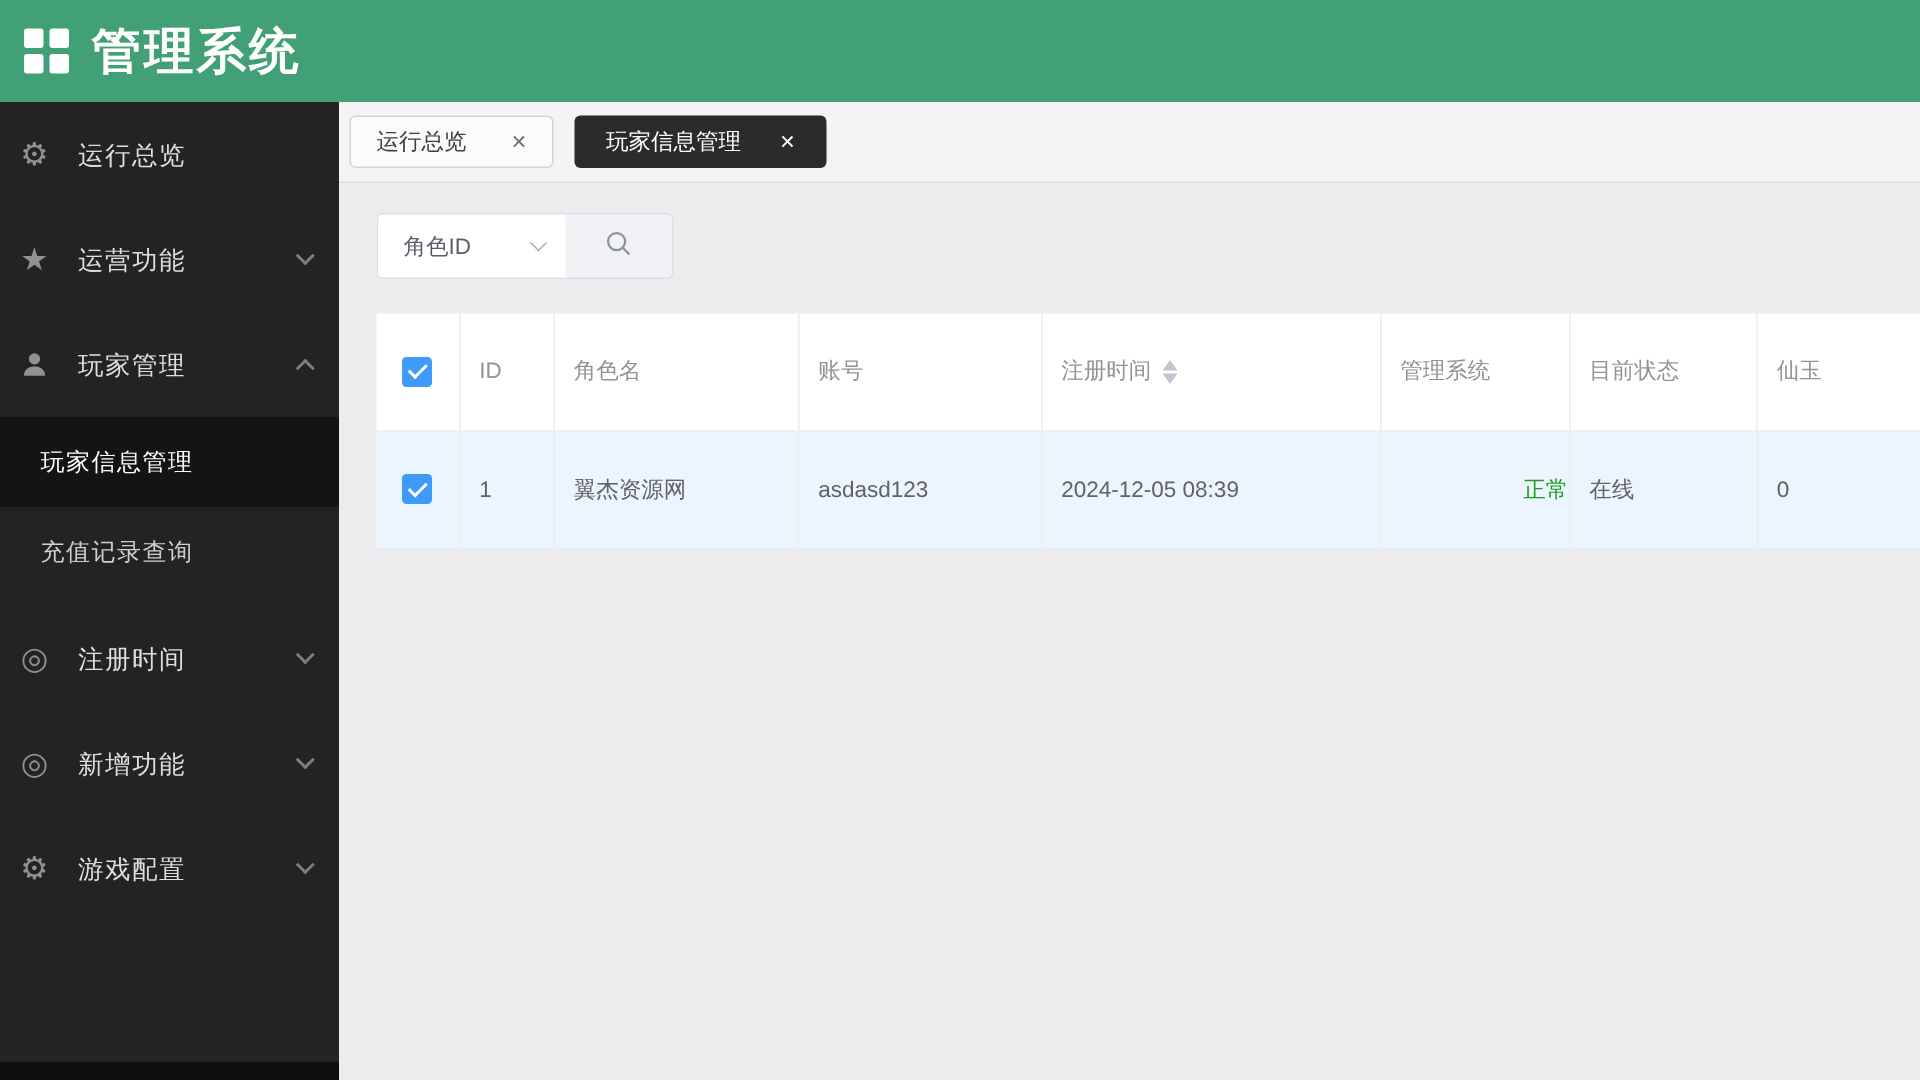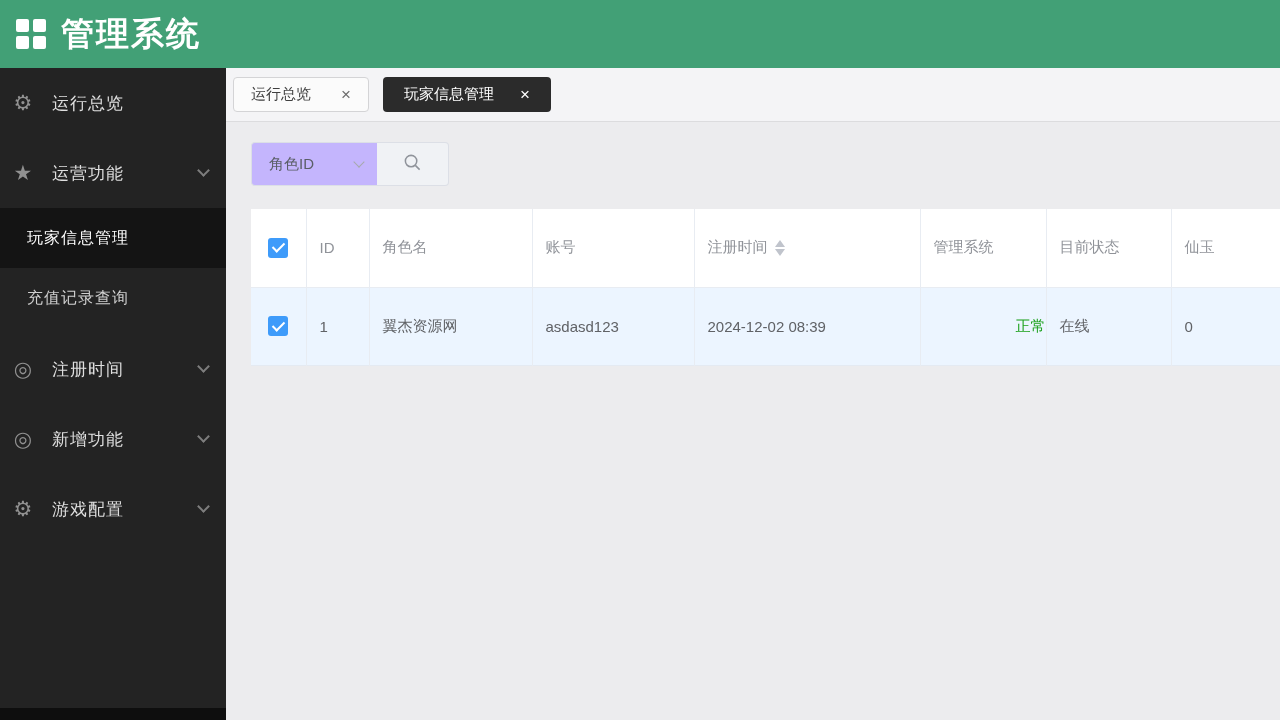--- a/index.html
+++ b/index.html
@@ -42,21 +42,21 @@
     color:#3f3f3f; padding:0 17px; margin-right:14px; }
   .tab.inactive .tab-close { color:#6d6d6d; }
   .tab.active { width:168px; background:#2b2b2b; color:#ffffff; padding:0 21px; }
   .tab.active .tab-close { color:#ffffff; }
   .tab-close { font-size:17px; line-height:1; }
 
   .content { padding:20px 0 0 25px; }
 
   
   .search-group { display:flex; width:745px; height:44px; }
-  .sg-select { width:126px; background:#c4b5fd; border:1px solid #dcdfe6; border-right:none;
+  .sg-select { width:126px; background:#ffffff; border:1px solid #dcdfe6; border-right:none;
     border-radius:4px 0 0 4px; display:flex; align-items:center; justify-content:space-between;
     padding:0 14px 0 17px; color:#5a5e66; font-size:15px; cursor:pointer; }
   .sg-select .chev { width:8px; height:8px; border-color:#a6a9ad; border-width:1.5px; }
   .sg-input { flex:1; border:1px solid #dcdfe6; border-radius:0; background:#ffffff;
     padding:0 15px; font-size:15px; color:#303133; outline:none; }
   .sg-input::placeholder { color:#c0c4cc; }
   .sg-button { width:72px; background:#f0f2f5; border:1px solid #dcdfe6; border-left:none;
     border-radius:0 4px 4px 0; display:flex; align-items:center; justify-content:center; cursor:pointer; }
 
   
@@ -93,20 +93,30 @@
 
 <aside class="sidebar">
   <div class="menu-item">
     <span class="mi-icon">⚙</span>
     <span class="mi-label">运行总览</span>
   </div>
   <div class="menu-item">
     <span class="mi-icon">★</span>
     <span class="mi-label">运营功能</span>
     <span class="chev down"></span>
+  </div>
+  <div class="menu-item">
+    <span class="mi-icon">
+      <svg width="20" height="20" viewBox="0 0 24 24" fill="#919191">
+        <circle cx="12" cy="7.5" r="4.5"></circle>
+        <path d="M3.5 21c0-4.6 3.8-7.6 8.5-7.6s8.5 3 8.5 7.6z"></path>
+      </svg>
+    </span>
+    <span class="mi-label">玩家管理</span>
+    <span class="chev up"></span>
   </div>
   <div class="submenu-item active">
     <span>玩家信息管理</span>
   </div>
   <div class="submenu-item">
     <span>充值记录查询</span>
   </div>
   <div class="menu-item gap-top">
     <span class="mi-icon">◎</span>
     <span class="mi-label">注册时间</span>
@@ -181,21 +191,21 @@
             <th>目前状态</th>
             <th>仙玉</th>
           </tr>
         </thead>
         <tbody>
           <tr class="selected">
             <td class="cell-sel"><span class="cbx"></span></td>
             <td>1</td>
             <td>翼杰资源网</td>
             <td>asdasd123</td>
-            <td>2024-12-02 08:39</td>
+            <td>2024-12-05 08:39</td>
             <td class="status-ok">正常</td>
             <td>在线</td>
             <td>0</td>
           </tr>
         </tbody>
       </table>
     </div>
   </div>
 </main>
 

